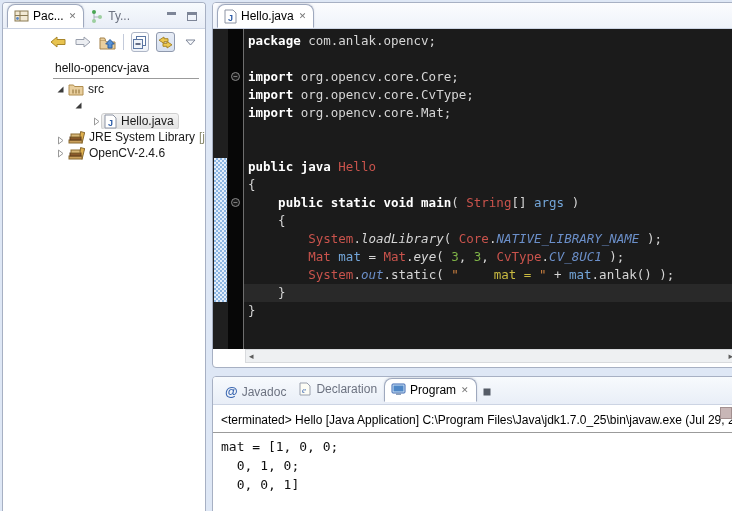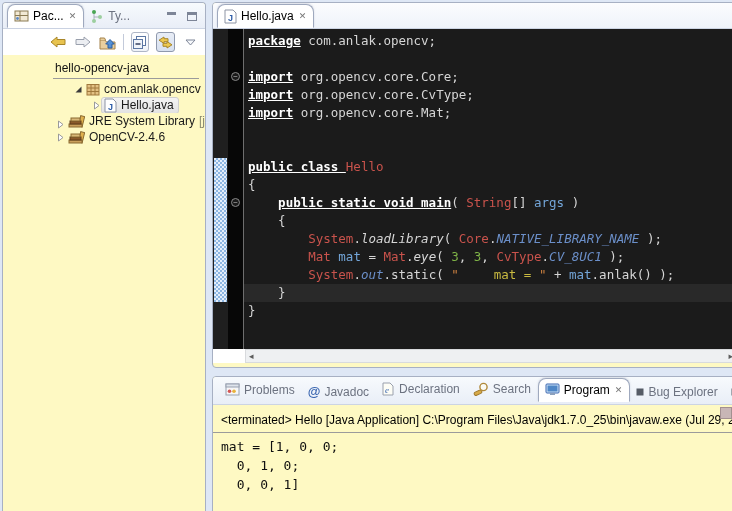--- a/index.html
+++ b/index.html
@@ -4,21 +4,21 @@
 <style>
   * { margin:0; padding:0; box-sizing:border-box; }
   html,body { width:732px; height:511px; overflow:hidden; }
   body {
     background:#dee7f5;
     font-family:"Liberation Sans", sans-serif;
     font-size:12px; color:#222;
     position:relative;
   }
   .frame {
-    position:absolute; background:#fef9c3;
+    position:absolute; background:#ffffff;
     border:1px solid #a7b0c3; border-radius:4px;
     overflow:hidden;
   }
   
   #sidebar { left:2px; top:2px; width:204px; height:509px; border-bottom:none; border-radius:4px 4px 0 0; }
   .tabstrip {
     display:flex; align-items:flex-end; height:26px;
     background:linear-gradient(#f7fafd,#e9eef7);
     border-bottom:1px solid #ccd4e3;
     padding:0 4px; white-space:nowrap;
@@ -67,21 +67,21 @@
   .fold {
     position:absolute; left:3px; width:9px; height:9px;
     border:1px solid #8a8a8a; border-radius:50%;
     color:#bbb; font-size:8px; line-height:7px; text-align:center;
     background:#1b1b1b;
   }
   #gutter-sep { width:1px; background:#6e6e6e; flex:0 0 auto; }
   #code-area { flex:1; padding-top:3px; overflow:hidden; font:12.5px/18px "DejaVu Sans Mono", monospace; }
   .code-line { height:18px; white-space:pre; padding-left:4px; }
   .code-line.current { background:#292929; }
-  .tk-kw { color:#ffffff; font-weight:bold;text-decoration:underline; }
+  .tk-kw { color:#ffffff; font-weight:bold; }
   .tk-pl { color:#d6d6d6; }
   .tk-cls { color:#c9534c; }
   .tk-var { color:#73a5d8; }
   .tk-cst { color:#6b8fc9; font-style:italic; }
   .tk-num { color:#7fb347; }
   .tk-str { color:#c9ba41;padding-left:35px; }
   .tk-sq  { color:#cc8040; }
   .tk-sm  { color:#d6d6d6; font-style:italic; }
   #hscroll { display:flex; height:14px; background:#fff; }
   #hscroll .spacer { width:32px; background:#fff; }
@@ -189,39 +189,43 @@
           <svg width="11" height="7">
             <path d="M1 1 H10 L5.5 6 Z" fill="#f7f9fc" stroke="#7d8597"></path>
           </svg>
         </span>
       </span>
     </div>
   <div id="tree">
     <div class="root-label">hello-opencv-java</div>
     <hr class="root-rule">
     <div id="tree-rows">
-        <div class="tree-row" style="padding-left: 20px;">
+        <div class="tree-row" style="padding-left: 2px;">
           <span class="tw">
             <svg width="9" height="9">
               <path d="M7.5 1.5 V7.5 H1.5 Z" fill="#3b3b3b"></path>
             </svg>
           </span>
           <span class="titem">
             <span class="ico">
-              <svg width="14" height="13">
-                <g fill="#e3c183" stroke="#a0793c">
-                  <rect x="1" y="1.5" width="12" height="10.5"></rect>
-                  <line x1="5" y1="1.5" x2="5" y2="12"></line>
-                  <line x1="9" y1="1.5" x2="9" y2="12"></line>
-                  <line x1="1" y1="5" x2="13" y2="5"></line>
-                  <line x1="1" y1="8.5" x2="13" y2="8.5"></line>
-                </g>
+              <svg width="16" height="13">
+                <path d="M1 3.5 V2 h4.5 l1 1.5 H15 v8.5 H1 Z" fill="#e9cf9e" stroke="#b08d4e"></path>
+                <line x1="5" y1="6.5" x2="5" y2="10.5" stroke="#8a6a30"></line>
+                <line x1="8" y1="6.5" x2="8" y2="10.5" stroke="#8a6a30"></line>
+                <line x1="11" y1="6.5" x2="11" y2="10.5" stroke="#8a6a30"></line>
               </svg>
             </span>
-            <span class="tree-label">com.anlak.opencv</span>
+            <span class="tree-label">src</span>
+          </span>
+        </div>
+        <div class="tree-row" style="padding-left: 20px;">
+          <span class="tw">
+            <svg width="9" height="9">
+              <path d="M7.5 1.5 V7.5 H1.5 Z" fill="#3b3b3b"></path>
+            </svg>
           </span>
         </div>
         <div class="tree-row" style="padding-left: 38px;">
           <span class="tw">
             <svg width="9" height="9">
               <path d="M2.5 1 L7 4.5 L2.5 8 Z" fill="#ffffff" stroke="#9a9a9a"></path>
             </svg>
           </span>
           <span class="titem selected">
             <span class="ico">
@@ -297,21 +301,21 @@
       </div>
     <div id="gutter-sep"></div>
     <div id="code-area">
         <div class="code-line"><span class="tk-kw">package</span><span class="tk-pl"> com.anlak.opencv;</span></div>
         <div class="code-line"></div>
         <div class="code-line"><span class="tk-kw">import</span><span class="tk-pl"> org.opencv.core.Core;</span></div>
         <div class="code-line"><span class="tk-kw">import</span><span class="tk-pl"> org.opencv.core.CvType;</span></div>
         <div class="code-line"><span class="tk-kw">import</span><span class="tk-pl"> org.opencv.core.Mat;</span></div>
         <div class="code-line"></div>
         <div class="code-line"></div>
-        <div class="code-line"><span class="tk-kw">public class </span><span class="tk-cls">Hello</span></div>
+        <div class="code-line"><span class="tk-kw">public java </span><span class="tk-cls">Hello</span></div>
         <div class="code-line"><span class="tk-pl">{</span></div>
         <div class="code-line"><span class="tk-pl">    </span><span class="tk-kw">public static void main</span><span class="tk-pl">( </span><span class="tk-cls">String</span><span class="tk-pl">[] </span><span class="tk-var">args</span><span class="tk-pl"> )</span></div>
         <div class="code-line"><span class="tk-pl">    {</span></div>
         <div class="code-line"><span class="tk-pl">        </span><span class="tk-cls">System</span><span class="tk-pl">.</span><span class="tk-sm">loadLibrary</span><span class="tk-pl">( </span><span class="tk-cls">Core</span><span class="tk-pl">.</span><span class="tk-cst">NATIVE_LIBRARY_NAME</span><span class="tk-pl"> );</span></div>
         <div class="code-line"><span class="tk-pl">        </span><span class="tk-cls">Mat</span><span class="tk-pl"> </span><span class="tk-var">mat</span><span class="tk-pl"> = </span><span class="tk-cls">Mat</span><span class="tk-pl">.</span><span class="tk-sm">eye</span><span class="tk-pl">( </span><span class="tk-num">3</span><span class="tk-pl">, </span><span class="tk-num">3</span><span class="tk-pl">, </span><span class="tk-cls">CvType</span><span class="tk-pl">.</span><span class="tk-cst">CV_8UC1</span><span class="tk-pl"> );</span></div>
         <div class="code-line"><span class="tk-pl">        </span><span class="tk-cls">System</span><span class="tk-pl">.</span><span class="tk-cst">out</span><span class="tk-pl">.static( </span><span class="tk-sq">"</span><span class="tk-str">mat = </span><span class="tk-sq">"</span><span class="tk-pl"> + </span><span class="tk-var">mat</span><span class="tk-pl">.anlak() );</span></div>
         <div class="code-line current"><span class="tk-pl">    }</span></div>
         <div class="code-line"><span class="tk-pl">}</span></div>
       </div>
   </div>
@@ -321,66 +325,41 @@
       <span>◂</span>
       <span>▸</span>
     </div>
   </div>
 </div>
 
 <div id="console" class="frame">
   <div class="tabstrip">
     <span id="console-tabs"><span class="view-tab">
           <span class="ico">
-            <svg width="15" height="13">
-              <rect x="1" y="1" width="13" height="11" fill="#f6f7f9" stroke="#97a0b0"></rect>
-              <rect x="1" y="1" width="13" height="3" fill="#dfe4ec" stroke="#97a0b0"></rect>
-              <circle cx="4.5" cy="8.2" r="1.8" fill="#d35555"></circle>
-              <circle cx="9" cy="8.2" r="1.8" fill="#e8b33c"></circle>
-            </svg>
-          </span>
-          <span>Problems</span>
-        </span><span class="view-tab">
-          <span class="ico">
             <span style="color:#3a66b0;font-weight:bold;font-size:13px">@</span>
           </span>
           <span>Javadoc</span>
         </span><span class="view-tab">
           <span class="ico">
             <svg width="13" height="14">
               <path d="M1 1 h7 l3 3 v9 H1 Z" fill="#fdfdf6" stroke="#9aa0ad"></path>
               <text x="3" y="11" font-size="9" font-style="italic" fill="#3a66b0" font-family="Liberation Serif, serif">e</text>
             </svg>
           </span>
           <span>Declaration</span>
-        </span><span class="view-tab">
-          <span class="ico">
-            <svg width="16" height="14">
-              <rect x="1" y="9" width="8" height="3.5" rx="1.7" transform="rotate(-25 5 10.7)" fill="#d8aa48" stroke="#a07a2e"></rect>
-              <circle cx="10.5" cy="5" r="3.6" fill="#fbfbf4" stroke="#b0893a" stroke-width="1.4"></circle>
-            </svg>
-          </span>
-          <span>Search</span>
         </span><span class="view-tab active">
           <span class="ico">
             <svg width="15" height="13">
               <rect x="1" y="1" width="13" height="9" rx="1" fill="#cfe3f6" stroke="#3a66b0"></rect>
               <rect x="2.5" y="2.5" width="10" height="6" fill="#4f87c6"></rect>
               <rect x="5" y="10" width="5" height="2" fill="#8ba0bd"></rect>
             </svg>
           </span>
           <span>Program</span>
           <span class="x">✕</span>
-        </span><span class="view-tab">
-          <span class="ico">
-            <svg width="8" height="8">
-              <rect x="0.5" y="0.5" width="7" height="7" fill="#555b66"></rect>
-            </svg>
-          </span>
-          <span>Bug Explorer</span>
         </span><span class="view-tab">
           <span class="ico">
             <svg width="8" height="8">
               <rect x="0.5" y="0.5" width="7" height="7" fill="#555b66"></rect>
             </svg>
           </span>
         </span></span>
   </div>
   <span id="console-frag" class="ico">
       <svg width="12" height="12">

